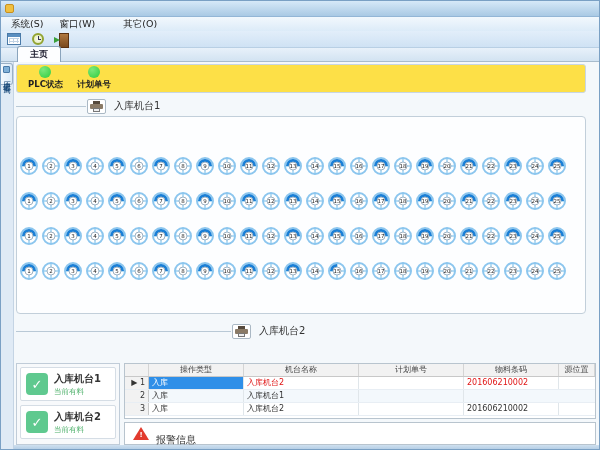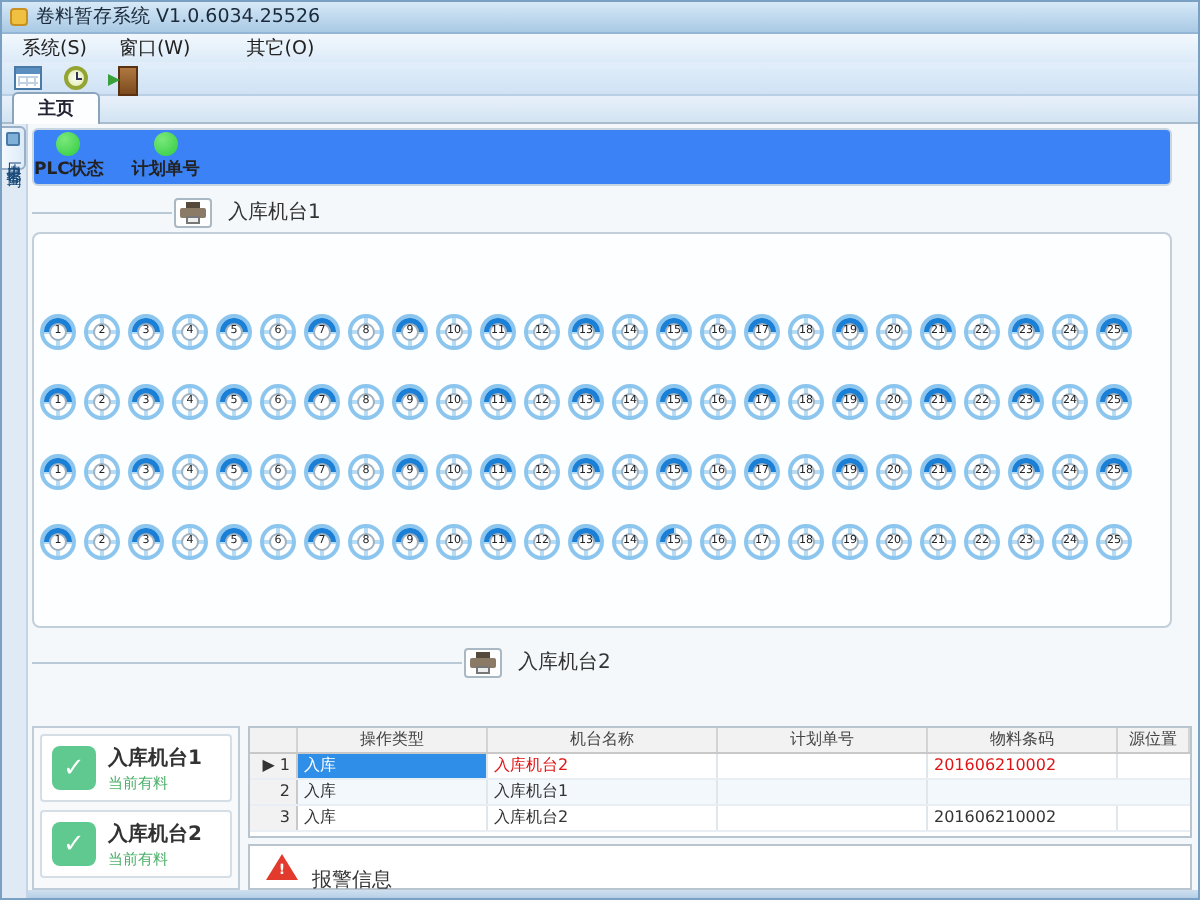--- a/index.html
+++ b/index.html
@@ -25,34 +25,34 @@
   .calendar-icon::after { content:''; position:absolute; left:1px; right:1px; top:4px; bottom:1px;
      background:repeating-linear-gradient(to right,#c0d2e4 0 1px,transparent 1px 4px),repeating-linear-gradient(to bottom,#c0d2e4 0 1px,transparent 1px 3px); }
   .clock-icon { width:12px; height:12px; border-radius:50%; border:2px solid #93a432; background:radial-gradient(#fdfdf0,#dde8b0); position:relative; }
   .clock-icon::before { content:''; position:absolute; left:4px; top:1px; width:1px; height:4px; background:#335; }
   .clock-icon::after { content:''; position:absolute; left:4px; top:4px; width:3px; height:1px; background:#335; }
   .exit-icon { width:16px; height:13px; position:relative; }
   .exit-icon::before { content:''; position:absolute; right:1px; top:0; width:8px; height:13px; background:linear-gradient(#b07840,#7a4a1e); border:1px solid #5a3212; }
   .exit-icon::after { content:''; position:absolute; left:0; top:4px; width:0; height:0; border-top:3px solid transparent; border-bottom:3px solid transparent; border-left:6px solid #3aa03a; }
 
   
-  #tab-strip { height:14px; background:linear-gradient(#e8f1fa,#d2e3f2); display:flex; align-items:flex-end; padding-left:5px; flex:0 0 auto; border-bottom:1px solid #a8bccd; }
+  #tab-strip { height:14px; background:linear-gradient(#e8f1fa,#d2e3f2); display:flex; align-items:flex-end; padding-left:16px; flex:0 0 auto; border-bottom:1px solid #a8bccd; }
   #main-tab { background:#fdfeff; border:1px solid #8aa4bc; border-bottom:none; border-radius:3px 3px 0 0; font-size:9px; font-weight:bold; color:#223; padding:1px 12px 1px 12px; position:relative; top:1px; }
 
   
   #main { flex:1; display:flex; min-height:0; }
   #left-rail { width:13px; background:#dfeaf5; border-right:1px solid #c4d4e4; flex:0 0 auto; }
   #side-tab { margin-top:1px; width:12px; border:1px solid #9ab0c6; border-left:none; background:linear-gradient(90deg,#f4f9fe,#dcebf8); border-radius:0 3px 3px 0; padding:2px 0 3px 0; display:flex; flex-direction:column; align-items:center; gap:2px; }
   #side-tab-icon { width:7px; height:7px; background:#7fb0d8; border:1px solid #4a7aa8; border-radius:1px; }
   #side-tab-label { writing-mode:vertical-rl; font-size:7.5px; color:#1a4a7a; letter-spacing:1px; }
 
   #content { flex:1; background:#f4f8fb; display:flex; flex-direction:column; min-width:0; }
 
   
-  #status-box { margin:2px 13px 0 2px; height:29px; background:#3b82f6; border:1px solid #c8d6e2; border-radius:3px; display:flex; align-items:center; gap:14px; padding-left:0; flex:0 0 auto; }
+  #status-box { margin:2px 13px 0 2px; height:29px; background:#fde047; border:1px solid #c8d6e2; border-radius:3px; display:flex; align-items:center; gap:14px; padding-left:11px; flex:0 0 auto; }
   .status-item { display:flex; flex-direction:column; align-items:center; gap:1px; }
   .status-light { width:12px; height:12px; border-radius:50%; }
   .status-label { font-size:8.5px; font-weight:bold; color:#222; }
 
   
   .panel-header { display:flex; align-items:center; margin-left:2px; height:16px; flex:0 0 auto; }
   .panel-header.h1 { margin-top:5px; }
   .panel-header.h2 { margin-top:9px; }
   .header-rule { height:0; border-top:1px solid #b9c9d6; }
   .r1 { width:70px; }
@@ -107,21 +107,20 @@
 
   #bottom-edge { height:4px; background:linear-gradient(#cfe0ef,#b6cfe6); flex:0 0 auto; }
 </style>
 </head>
 <body>
 
 <div id="win">
 
   <div id="title-bar">
     <div class="app-icon"></div>
-    <div id="title-text">卷料暂存系统 V1.0.6034.25526</div>
   </div>
 
   <div id="menu-bar">
       <div class="menu-item">系统(S)</div>
       <div class="menu-item">窗口(W)</div>
       <div class="menu-item">其它(O)</div>
     </div>
 
   <div id="toolbar">
       <div class="tool-btn">

